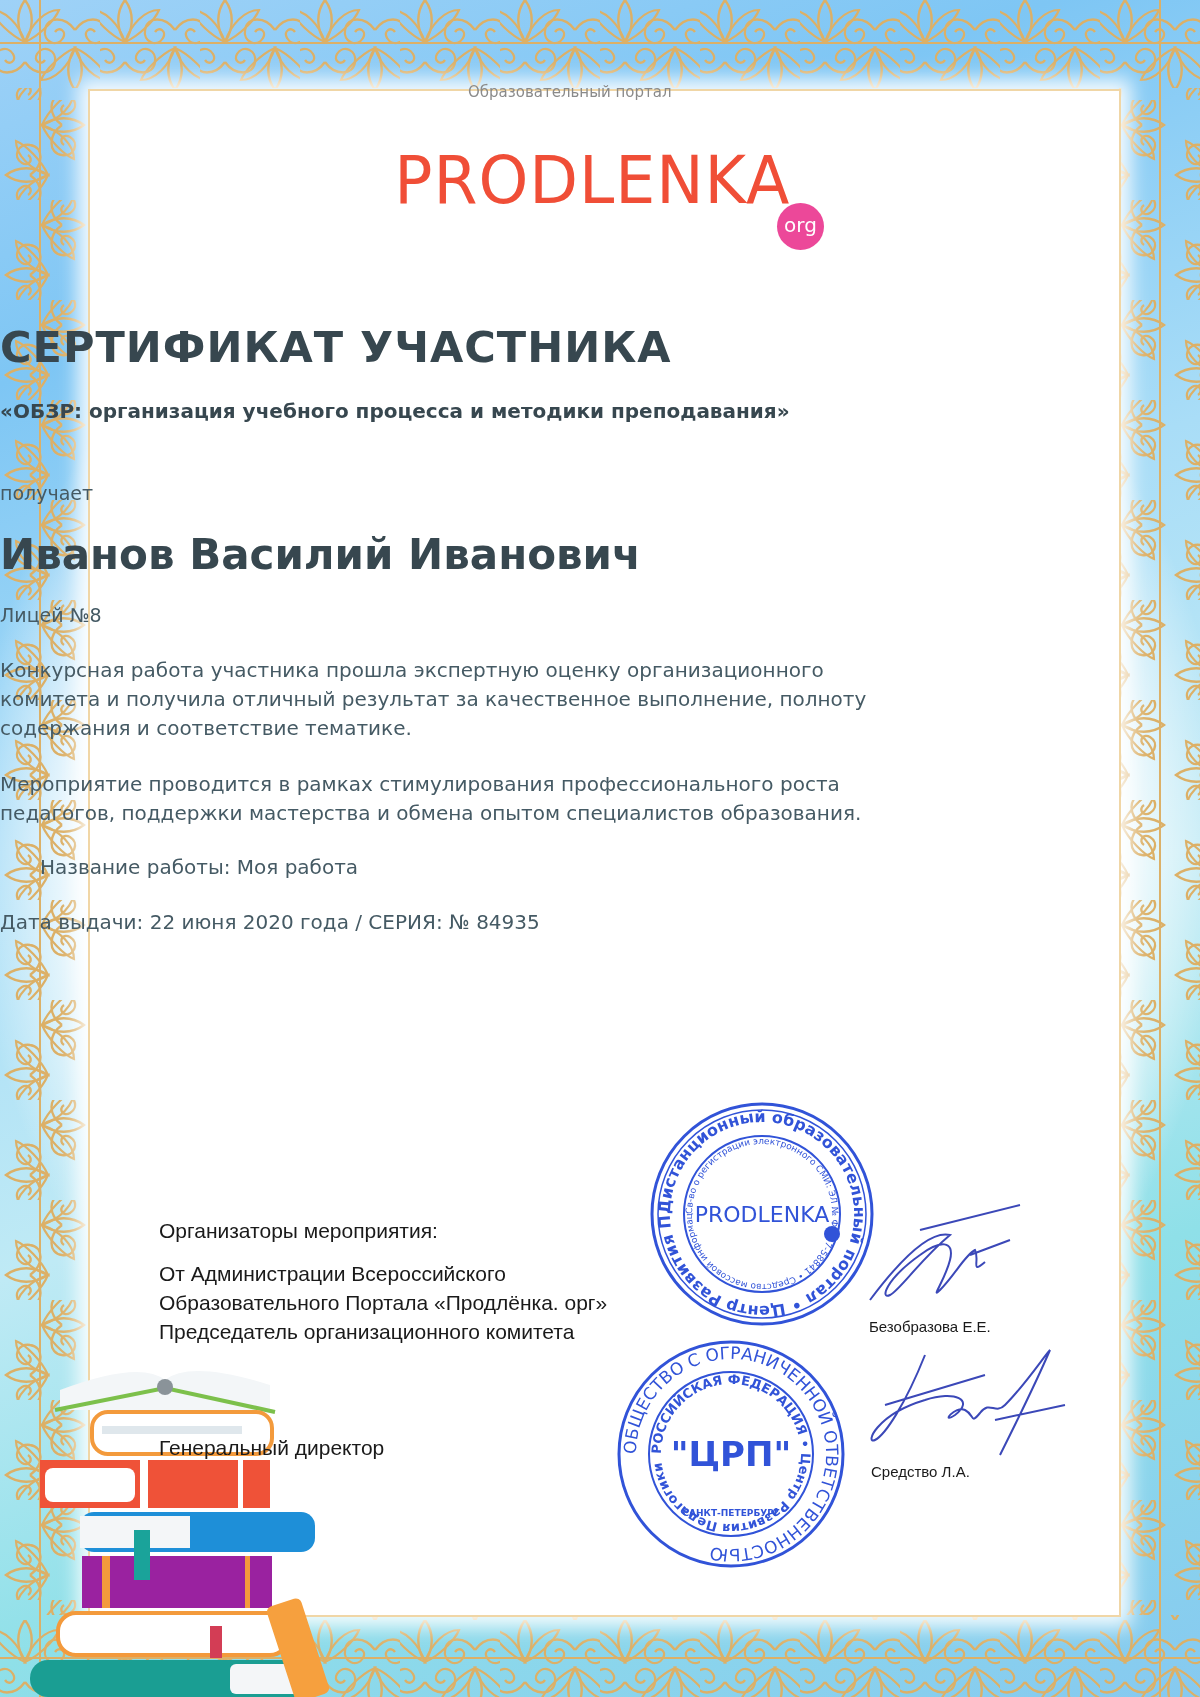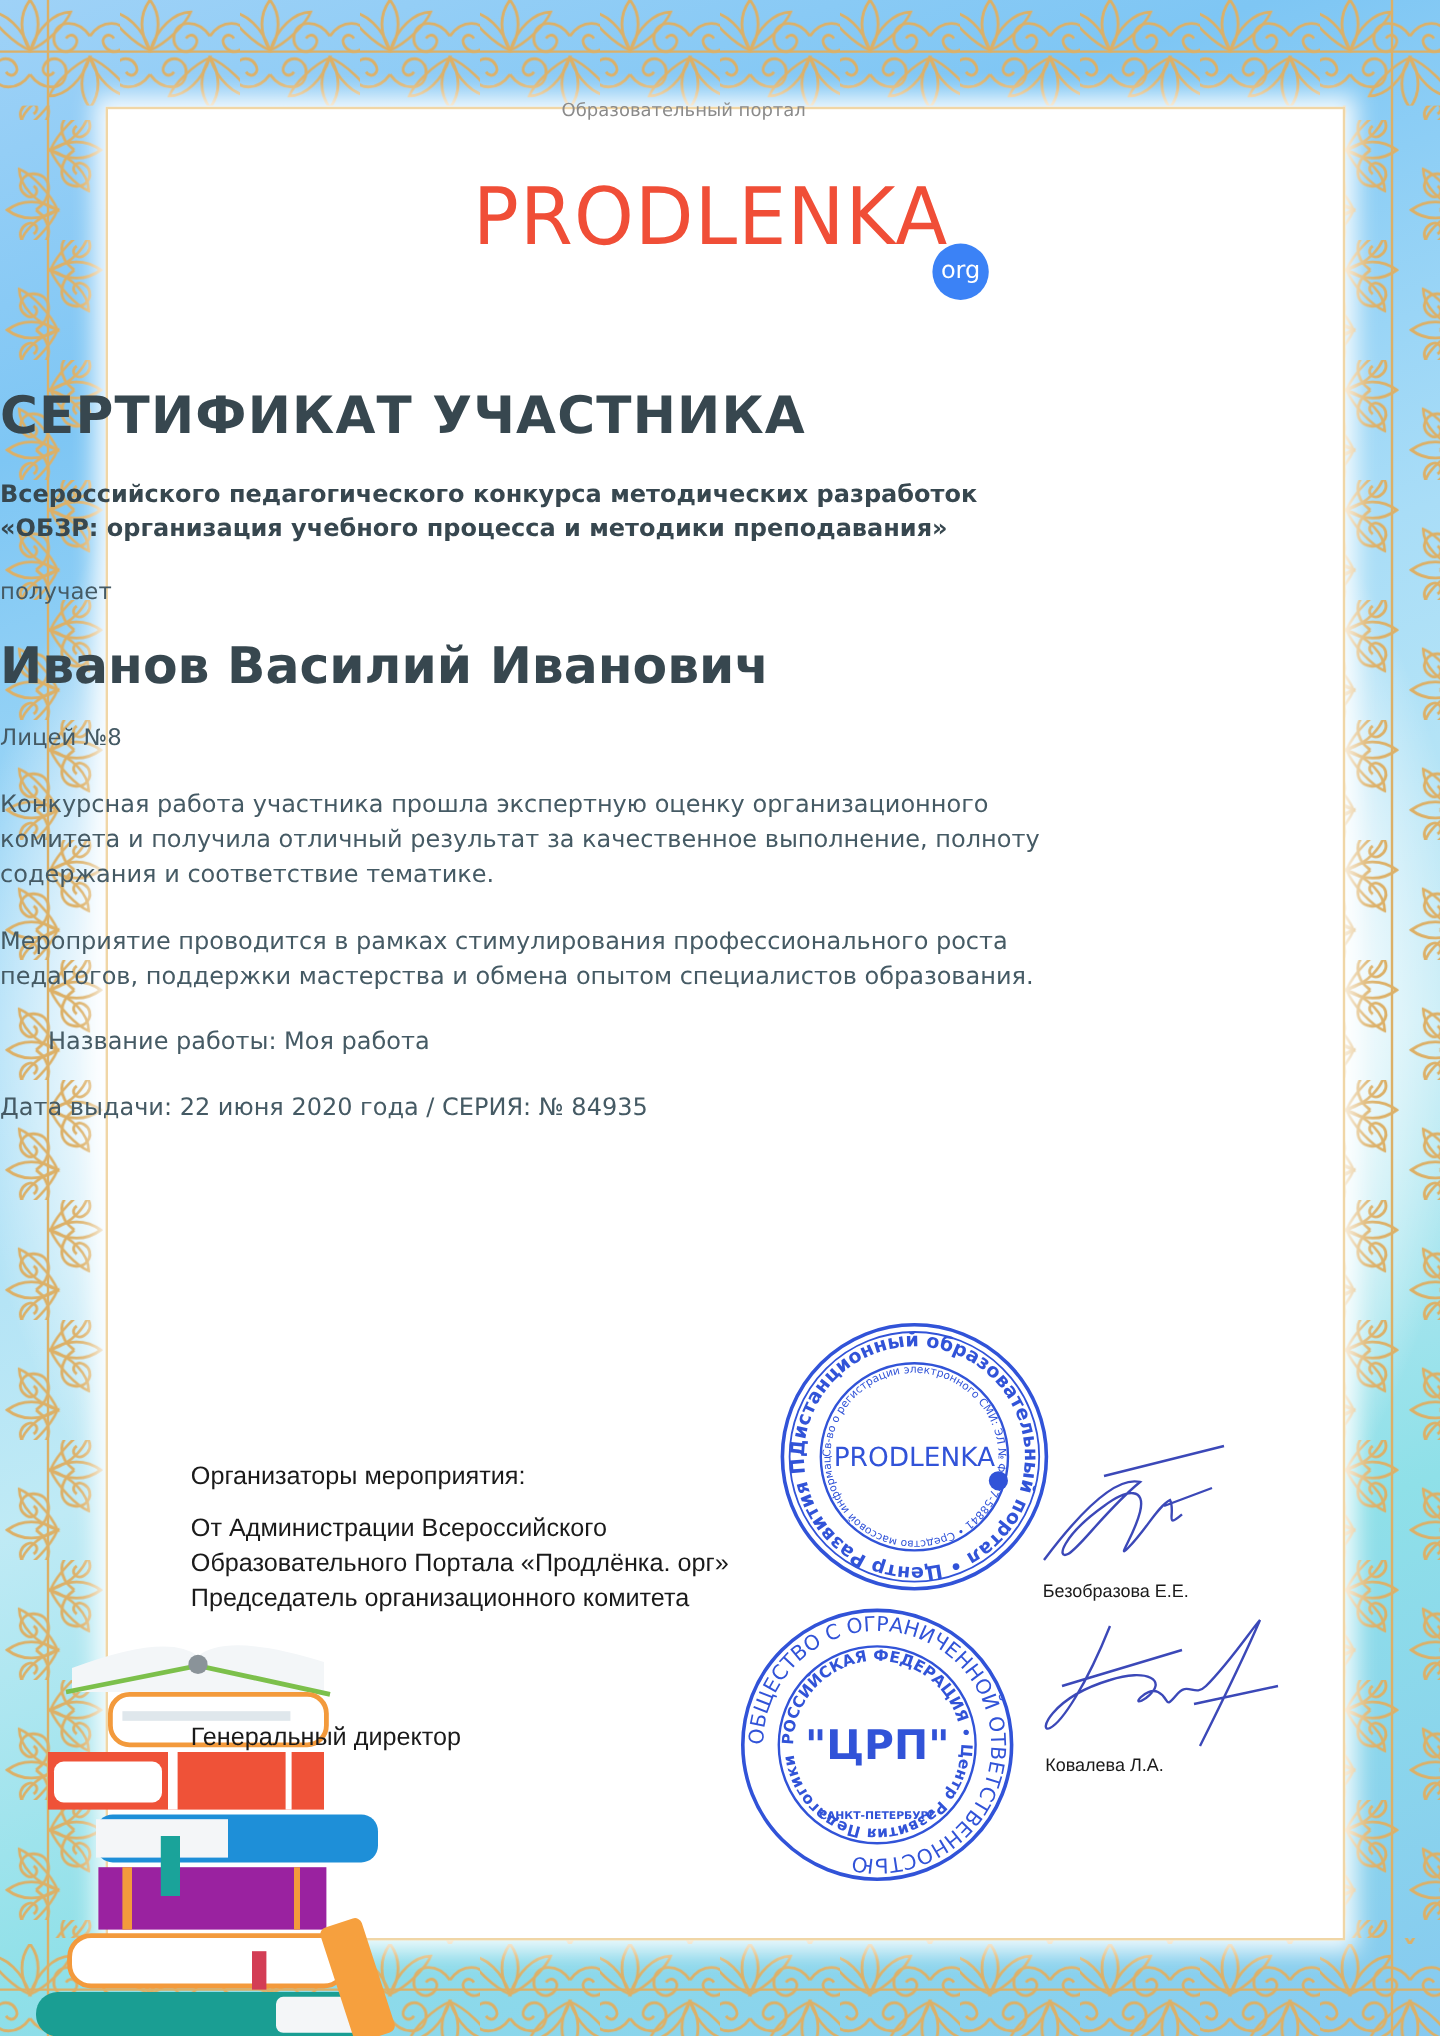--- a/index.html
+++ b/index.html
@@ -17,21 +17,21 @@
     position:absolute; left:88px; top:89px; width:1029px; height:1524px;
     background:#fff;
     border:2px solid #f0d6a6;
     box-shadow: 0 0 18px 10px rgba(255,255,255,0.9);
   }
 
   
   .logo { position:absolute; left:0; right:0; top:148px; text-align:center; }
   .logo-word { font-family:"DejaVu Sans", sans-serif; font-size:66px; font-weight:400; color:#f04e37; letter-spacing:1px; line-height:1; display:inline-block; position:relative; left:-8px; transform:scaleX(0.96); }
   .logo-sub { position:absolute; left:468px; top:83px; font-size:15px; color:#8a8a8a; font-family:"DejaVu Sans", sans-serif; }
-  .logo-badge { position:absolute; left:777px; top:203px; width:47px; height:47px; border-radius:50%; background:#3b82f6; color:#fff; font-size:20px; text-align:center; line-height:44px; font-family:"DejaVu Sans", sans-serif; }
+  .logo-badge { position:absolute; left:777px; top:203px; width:47px; height:47px; border-radius:50%; background:#ec4899; color:#fff; font-size:20px; text-align:center; line-height:44px; font-family:"DejaVu Sans", sans-serif; }
 
   .center { position:absolute; left:0; width:1195px; text-align:left; color:#37474f; }
   .title { top:322px; font-size:43px; font-weight:bold; letter-spacing:1px; }
   .subtitle { top:397px; font-size:20px; font-weight:bold; line-height:29px; }
   .receives { top:482px; font-size:19px; color:#455a64; }
   .name { top:530px; font-size:42px; font-weight:bold; }
   .school { top:604px; font-size:19px; color:#455a64; }
   .para { font-size:20px; line-height:29px; color:#455a64; }
   .p1 { top:656px; }
   .p2 { top:770px; }
@@ -93,21 +93,20 @@
 <div class="paper"></div>
 
 <div class="logo">
   <span class="logo-word">PRODLENKA</span>
 </div>
 <div class="logo-sub">Образовательный портал</div>
 <div class="logo-badge">org</div>
 
 <div class="center title">СЕРТИФИКАТ УЧАСТНИКА</div>
 <div class="center subtitle">
-  <div>Всероссийского педагогического конкурса методических разработок</div>
   <div>«ОБЗР: организация учебного процесса и методики преподавания»</div>
 </div>
 <div class="center receives">получает</div>
 <div class="center name">Иванов Василий Иванович</div>
 <div class="center school">Лицей №8</div>
 
 <div class="center para p1">
   <div>Конкурсная работа участника прошла экспертную оценку организационного</div>
   <div>комитета и получила отличный результат за качественное выполнение, полноту</div>
   <div>содержания и соответствие тематике.</div>
@@ -196,13 +195,13 @@
 </svg>
 
 <svg class="sig" style="left:860px;top:1200px" width="180" height="110" viewBox="0 0 180 110">
   <path d="M10,100 C40,60 70,30 90,35 C60,60 40,90 30,95 C20,100 25,80 60,55 C80,40 95,40 90,60 C85,80 70,100 80,90 C95,75 105,55 115,50 C120,60 110,75 125,62 M60,30 L160,5 M110,55 L150,40" fill="none" stroke="#3b48b8" stroke-width="2"></path>
 </svg>
 <div class="signer signer-1">Безобразова Е.Е.</div>
 
 <svg class="sig" style="left:865px;top:1345px" width="240" height="120" viewBox="0 0 240 120">
   <path d="M60,10 C40,60 20,90 10,95 C0,100 10,70 60,55 C90,45 110,55 90,70 C75,80 90,60 100,65 C110,70 105,80 115,68 C125,55 130,70 140,60 C160,40 180,10 185,5 C170,40 150,80 135,110 M130,75 L200,60 M20,60 L120,30" fill="none" stroke="#3b48b8" stroke-width="2"></path>
 </svg>
-<div class="signer signer-2">Ковалева Л.А.</div>
+<div class="signer signer-2">Средство Л.А.</div>
 
 </body></html>

